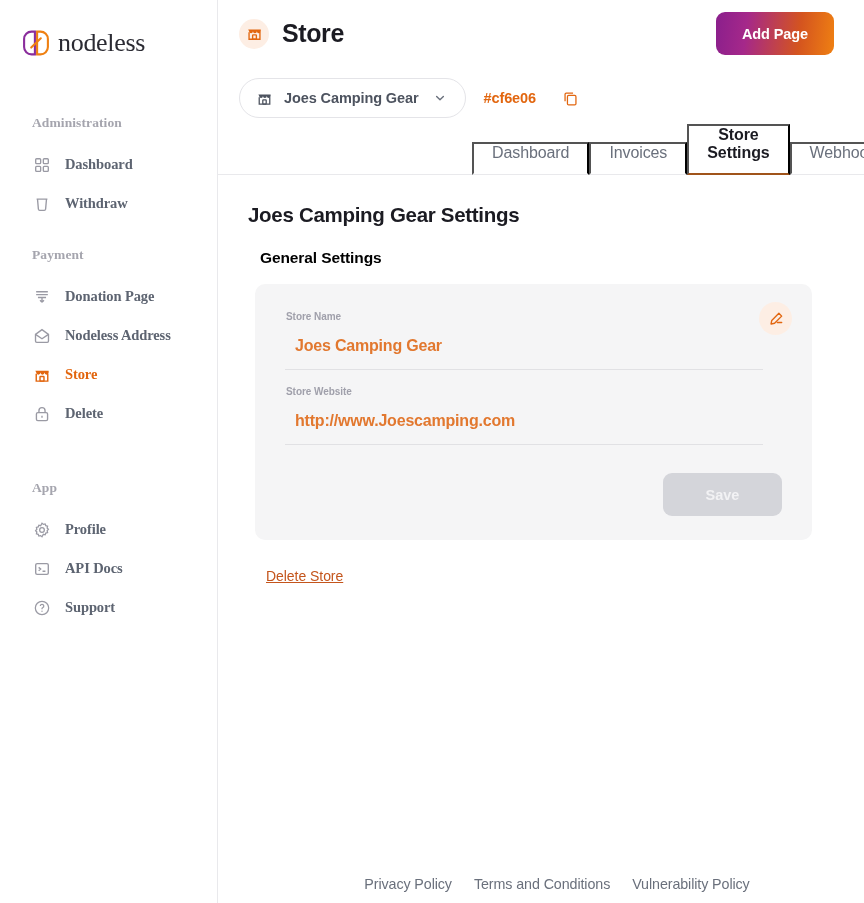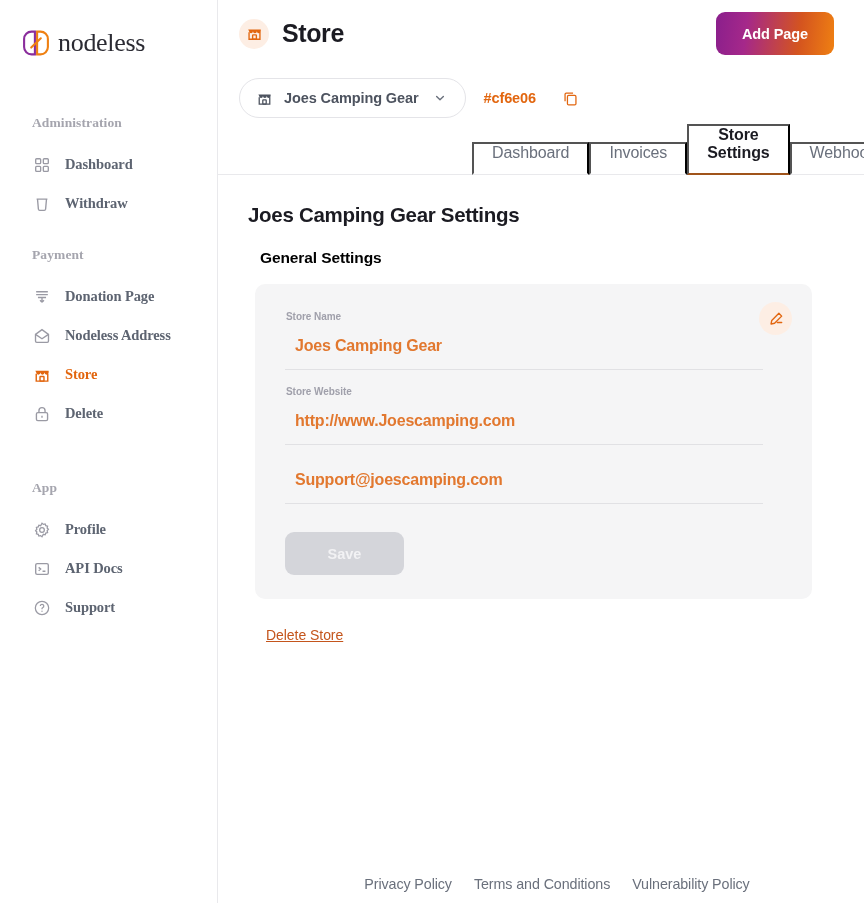--- a/index.html
+++ b/index.html
@@ -258,20 +258,21 @@
     padding: 15px 0 14px 10px;
     border-bottom: 1px solid #e1e1e4;
     background: transparent;
     width: 478px;
     display: block;
   }
   .field:nth-of-type(1) .field-value { margin-bottom: 16px; }
 
   .card-actions {
     display: flex;
+    justify-content: flex-end;
     margin-top: 28px;
   }
   .btn-save {
     width: 119px;
     height: 43px;
     border: none;
     border-radius: 9px;
     background: #d4d5da;
     color: #f2f2f4;
     font-size: 14.5px;
@@ -506,21 +507,20 @@
           <div class="field-label">Store Name</div>
           <div class="field-value">Joes Camping Gear</div>
         </div>
 
         <div class="field">
           <div class="field-label">Store Website</div>
           <div class="field-value">http://www.Joescamping.com</div>
         </div>
 
         <div class="field">
-          <div class="field-value">Support@joescamping.com</div>
         </div>
 
         <div class="card-actions">
           <button class="btn-save">Save</button>
         </div>
       </div>
 
       <a class="delete-store">Delete Store</a>
     </div>
 

